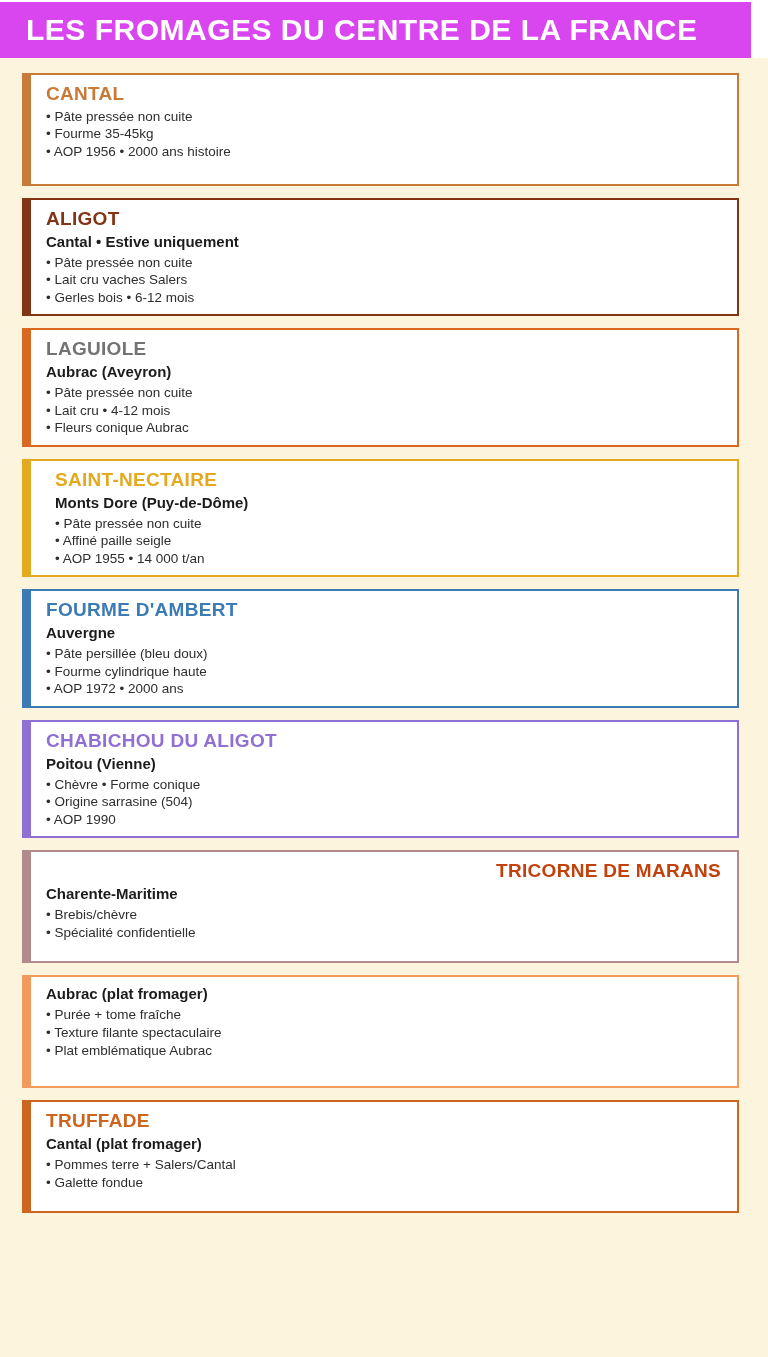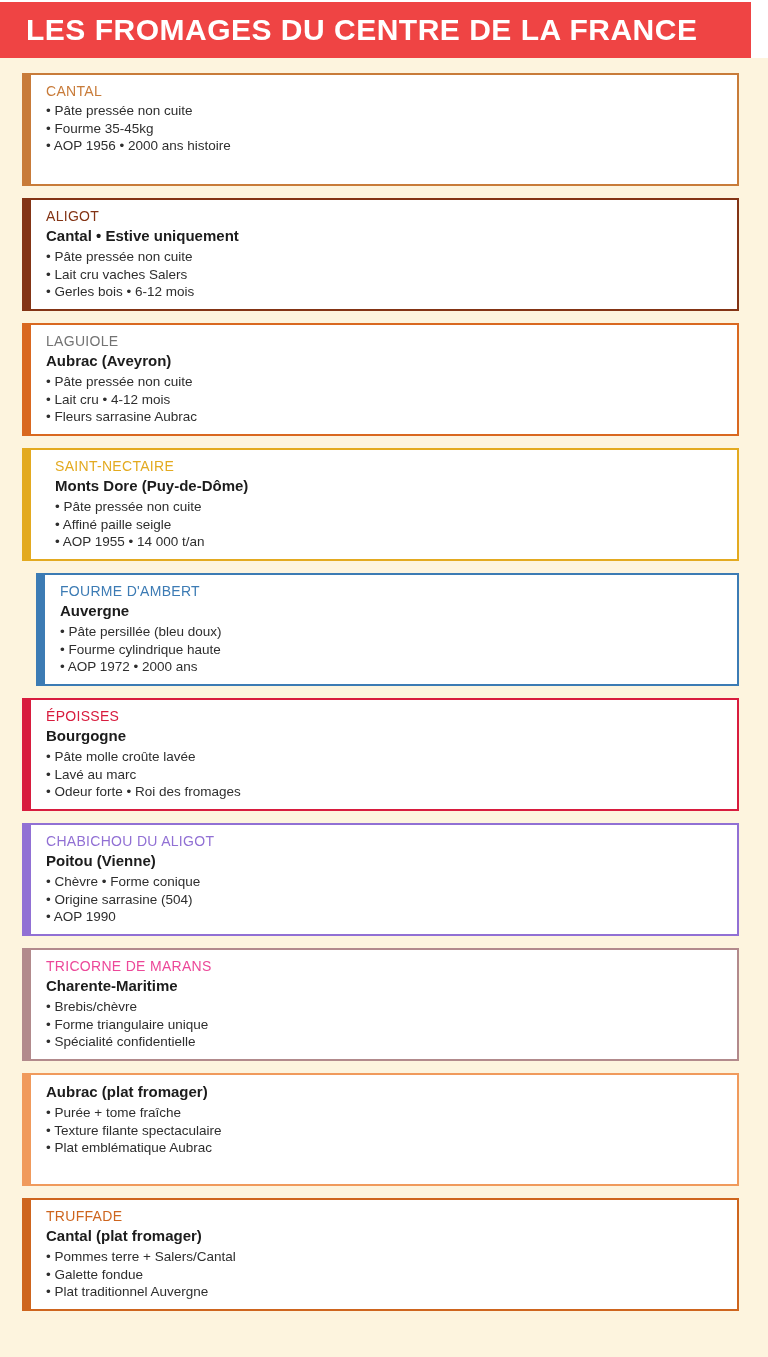--- a/index.html
+++ b/index.html
@@ -35,43 +35,43 @@
     gap: 12px;
   }
   .card {
     background: #ffffff;
     border: 2px solid;
     border-left-width: 9px;
     padding: 8px 16px 8px 15px;
     min-height: 113px;
   }
   .card-title {
-    font-size: 14px;
-    font-weight: normal;
+    font-size: 19px;
+    font-weight: bold;
     letter-spacing: 0.3px;
     line-height: 1.15;
     margin-bottom: 3px;
   }
   .card-subtitle {
     font-size: 15px;
     font-weight: bold;
     color: #1c1c1c;
     line-height: 1.2;
     margin-bottom: 3px;
   }
   .bullet {
     font-size: 13.5px;
     color: #2e2e2e;
     line-height: 1.3;
   }
 </style>
 </head>
 <body>
 
-<header class="header" style="background: #ef4444;">
+<header class="header" style="background: #d946ef;">
   <h1 style="color: rgb(255, 255, 255);">LES FROMAGES DU CENTRE DE LA FRANCE</h1>
 </header>
 
 <main class="content" style="background: rgb(253, 244, 222);">
 
   <article class="card" style="border-color: rgb(200, 123, 57);">
     <div class="card-title" style="color: rgb(200, 123, 57);">CANTAL</div>
     <div class="bullet">• Pâte pressée non cuite</div>
     <div class="bullet">• Fourme 35-45kg</div>
     <div class="bullet">• AOP 1956 • 2000 ans histoire</div>
@@ -83,71 +83,62 @@
     <div class="bullet">• Pâte pressée non cuite</div>
     <div class="bullet">• Lait cru vaches Salers</div>
     <div class="bullet">• Gerles bois • 6-12 mois</div>
   </article>
 
   <article class="card" style="border-color: rgb(217, 104, 32);">
     <div class="card-title" style="color: #737373;">LAGUIOLE</div>
     <div class="card-subtitle">Aubrac (Aveyron)</div>
     <div class="bullet">• Pâte pressée non cuite</div>
     <div class="bullet">• Lait cru • 4-12 mois</div>
-    <div class="bullet">• Fleurs sarrasine Aubrac</div>
+    <div class="bullet">• Fleurs conique Aubrac</div>
   </article>
 
   <article class="card" style="border-color: rgb(227, 170, 32); padding-left: 24px;">
     <div class="card-title" style="color: rgb(227, 170, 32);">SAINT-NECTAIRE</div>
     <div class="card-subtitle">Monts Dore (Puy-de-Dôme)</div>
     <div class="bullet">• Pâte pressée non cuite</div>
     <div class="bullet">• Affiné paille seigle</div>
     <div class="bullet">• AOP 1955 • 14 000 t/an</div>
   </article>
 
-  <article class="card" style="border-color: rgb(60, 123, 180); margin-left: 14px;">
+  <article class="card" style="border-color: rgb(60, 123, 180);">
     <div class="card-title" style="color: rgb(60, 123, 180);">FOURME D'AMBERT</div>
     <div class="card-subtitle">Auvergne</div>
     <div class="bullet">• Pâte persillée (bleu doux)</div>
     <div class="bullet">• Fourme cylindrique haute</div>
     <div class="bullet">• AOP 1972 • 2000 ans</div>
   </article>
 
-  <article class="card" style="border-color: rgb(216, 28, 62);">
-    <div class="card-title" style="color: rgb(216, 28, 62);">ÉPOISSES</div>
-    <div class="card-subtitle">Bourgogne</div>
-    <div class="bullet">• Pâte molle croûte lavée</div>
-    <div class="bullet">• Lavé au marc</div>
-    <div class="bullet">• Odeur forte • Roi des fromages</div>
-  </article>
 
   <article class="card" style="border-color: rgb(145, 112, 212);">
     <div class="card-title" style="color: rgb(145, 112, 212);">CHABICHOU DU ALIGOT</div>
     <div class="card-subtitle">Poitou (Vienne)</div>
     <div class="bullet">• Chèvre • Forme conique</div>
     <div class="bullet">• Origine sarrasine (504)</div>
     <div class="bullet">• AOP 1990</div>
   </article>
 
   <article class="card" style="border-color: rgb(178, 138, 140);">
-    <div class="card-title" style="color: #ec4899;">TRICORNE DE MARANS</div>
+    <div class="card-title" style="color: #c2410c; text-align: right;">TRICORNE DE MARANS</div>
     <div class="card-subtitle">Charente-Maritime</div>
     <div class="bullet">• Brebis/chèvre</div>
-    <div class="bullet">• Forme triangulaire unique</div>
     <div class="bullet">• Spécialité confidentielle</div>
   </article>
 
   <article class="card" style="border-color: rgb(240, 154, 92);">
     <div class="card-subtitle">Aubrac (plat fromager)</div>
     <div class="bullet">• Purée + tome fraîche</div>
     <div class="bullet">• Texture filante spectaculaire</div>
     <div class="bullet">• Plat emblématique Aubrac</div>
   </article>
 
   <article class="card" style="border-color: rgb(206, 101, 30);">
     <div class="card-title" style="color: rgb(206, 101, 30);">TRUFFADE</div>
     <div class="card-subtitle">Cantal (plat fromager)</div>
     <div class="bullet">• Pommes terre + Salers/Cantal</div>
     <div class="bullet">• Galette fondue</div>
-    <div class="bullet">• Plat traditionnel Auvergne</div>
   </article>
 
 </main>
 
 </body></html>

